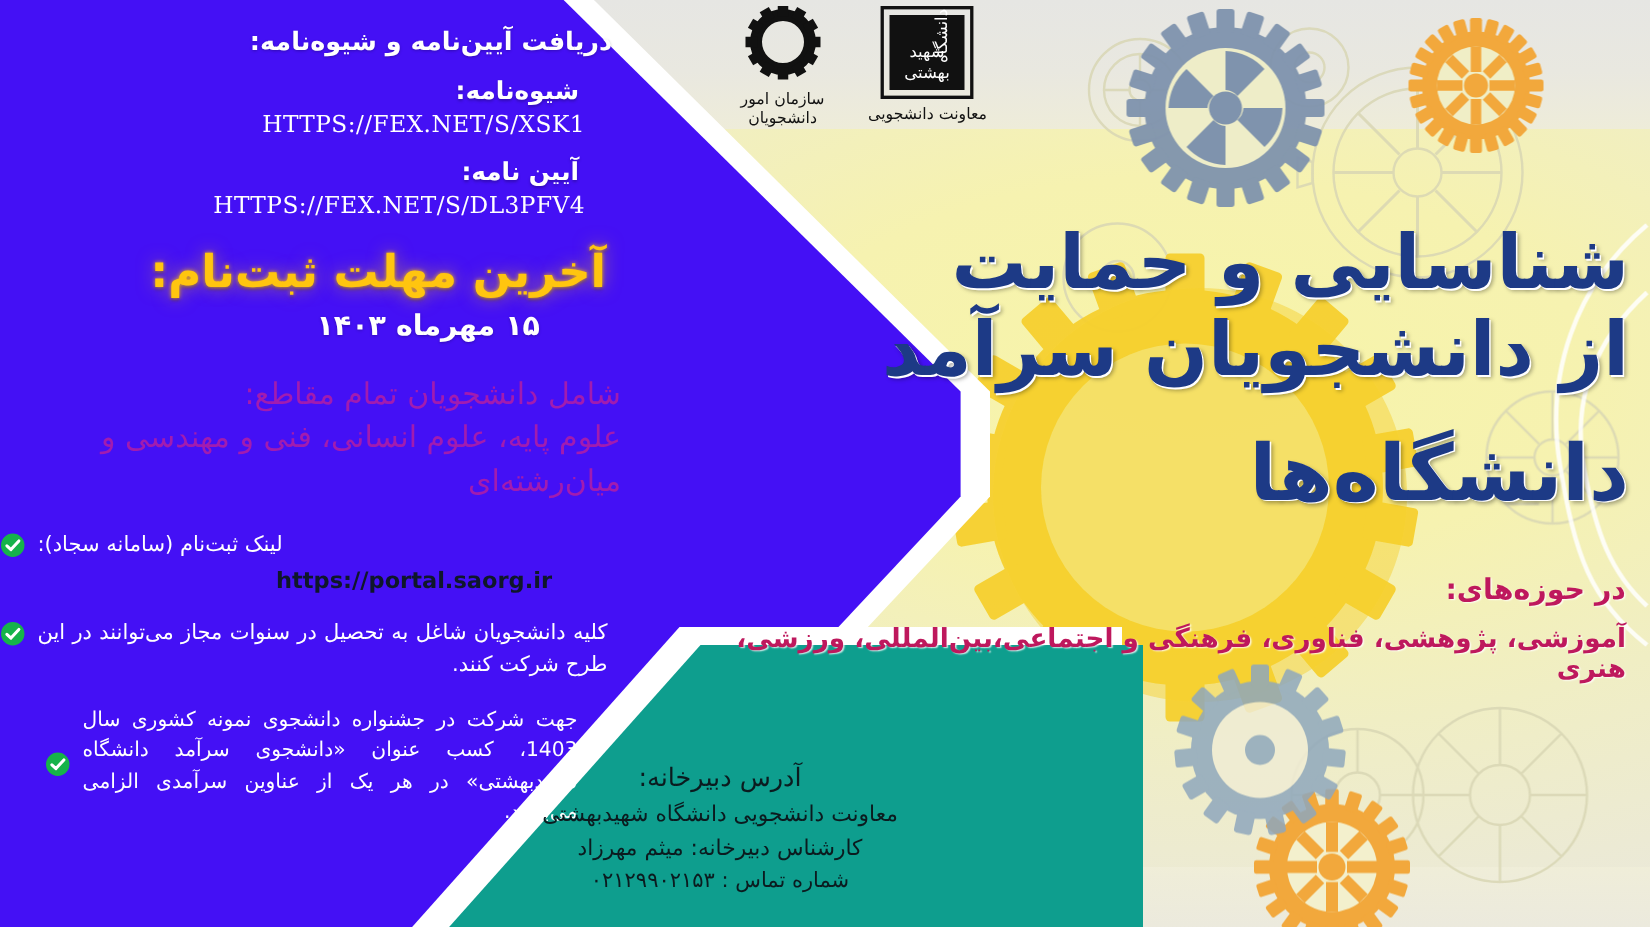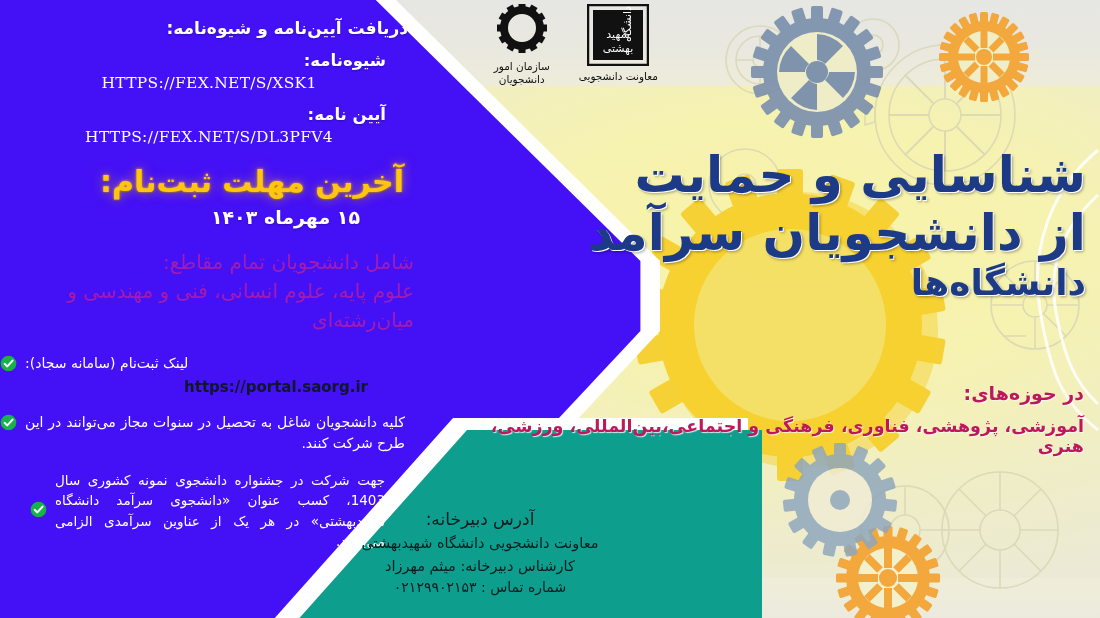--- a/index.html
+++ b/index.html
@@ -84,21 +84,21 @@
     font-size:17px;font-weight:bold;color:#fff;
     margin:6px 18px 0 0;text-shadow:0 1px 2px rgba(0,0,0,.25);
   }
   .sub-lbl{
     font-size:16.5px;font-weight:bold;color:#fff;
     margin:13px 40px 0 0;text-shadow:0 1px 2px rgba(0,0,0,.25);
   }
   .url{
     font-family:"DejaVu Serif","Liberation Serif",serif;
     font-size:15.5px;color:#fff;letter-spacing:.3px;
-    margin:4px 36px 0 0;direction:ltr;text-align:center;
+    margin:4px 36px 0 0;direction:ltr;text-align:right;
     padding-left:28px;
   }
   .deadline{
     font-size:30px;font-weight:bold;color:#ffc50f;
     margin:18px 22px 0 0;
     text-shadow:0 0 12px rgba(255,200,20,.55),0 0 3px rgba(255,190,10,.9),0 2px 2px rgba(0,0,0,.25);
   }
   .deadline-date{
     font-size:19px;font-weight:bold;color:#fff;
     margin:7px 66px 0 0;text-shadow:0 1px 2px rgba(0,0,0,.25);
@@ -124,21 +124,21 @@
     position:absolute;right:14px;top:146px;width:520px;
     text-align:right;direction:rtl;
   }
   .t-line{
     color:#1d3a86;font-weight:bold;
     text-shadow:1px 1px 0 #fff,2px 2px 3px rgba(0,0,0,.35);
     line-height:1.16;
   }
   .t1{font-size:50px;}
   .t2{font-size:50px;}
-  .t3{font-size:36px;padding-left:180px;}
+  .t3{font-size:52px;padding-left:180px;margin-top:24px;}
 
   
   .fields{
     position:absolute;right:16px;top:382px;width:640px;
     text-align:right;direction:rtl;color:#be185d;
   }
   .fields-lbl{font-size:19px;font-weight:bold;text-shadow:1px 1px 1px rgba(255,255,255,.8);}
   .fields-val{font-size:17.5px;font-weight:bold;margin-top:12px;text-shadow:1px 1px 1px rgba(255,255,255,.8);}
 
   

